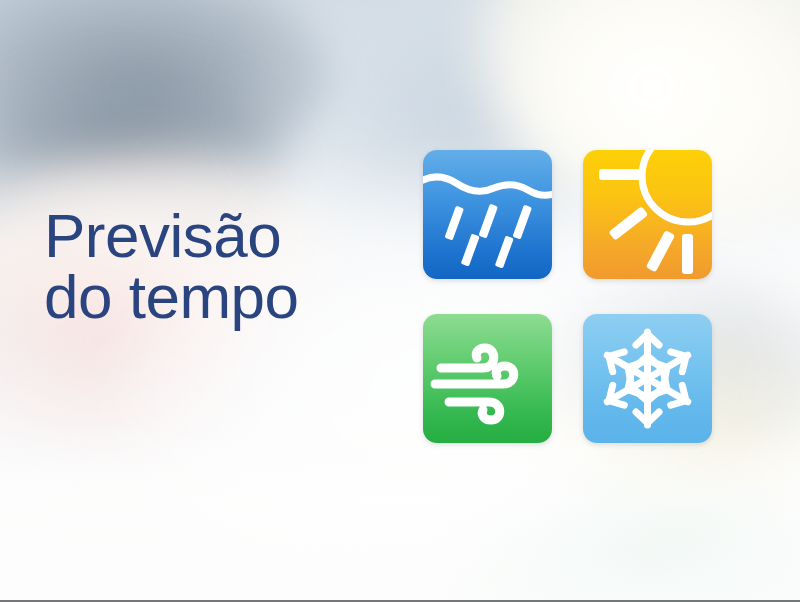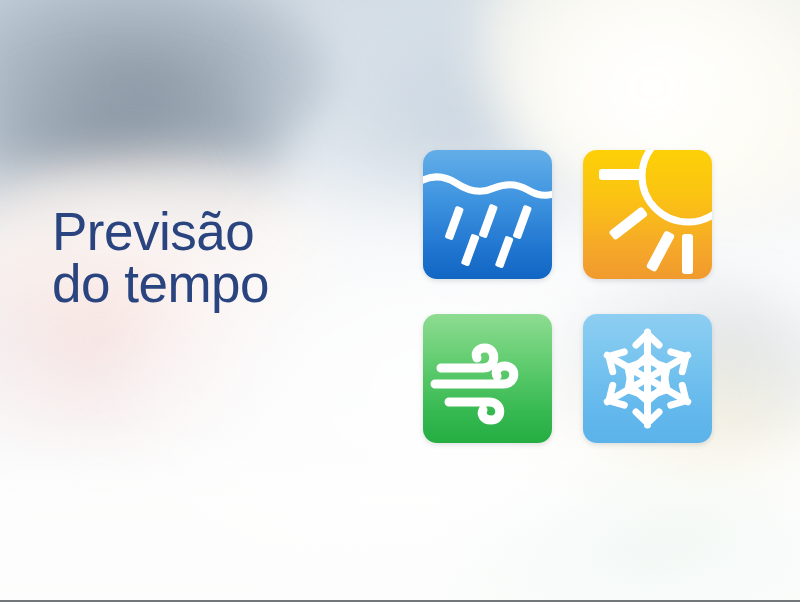--- a/index.html
+++ b/index.html
@@ -143,25 +143,25 @@
     position: absolute;
     left: 0; right: 0; bottom: 0;
     height: 2px;
     background: #5b5f63;
     opacity: 0.85;
   }
 
   
   .headline {
     position: absolute;
-    left: 52px;
+    left: 44px;
     top: 206px;
     width: 360px;
     color: #2a4480;
-    font-size: 53px;
+    font-size: 62px;
     line-height: 0.98;
     font-weight: 400;
     letter-spacing: -0.5px;
     white-space: pre-line;
   }
 
   
   .icon-grid {
     position: absolute;
     left: 423px;

